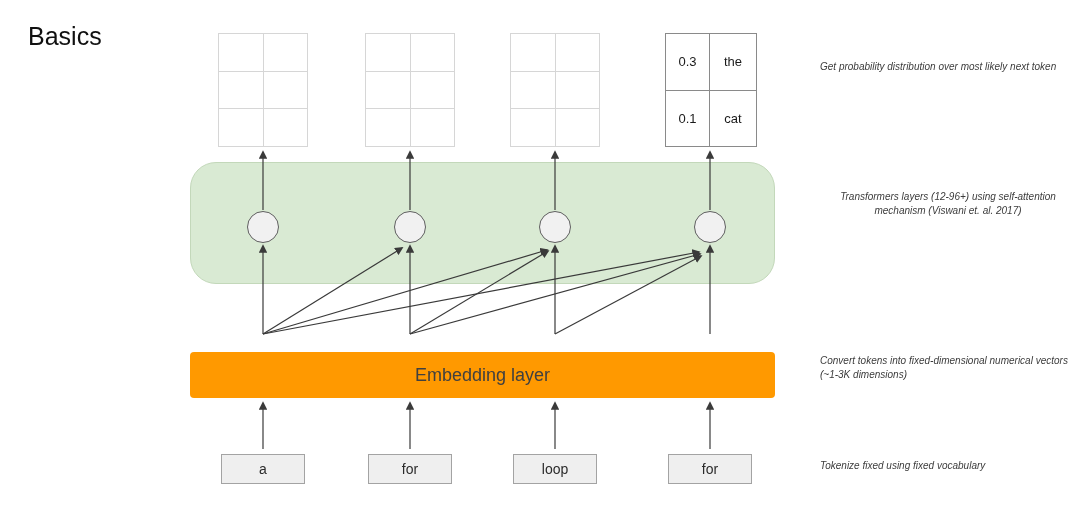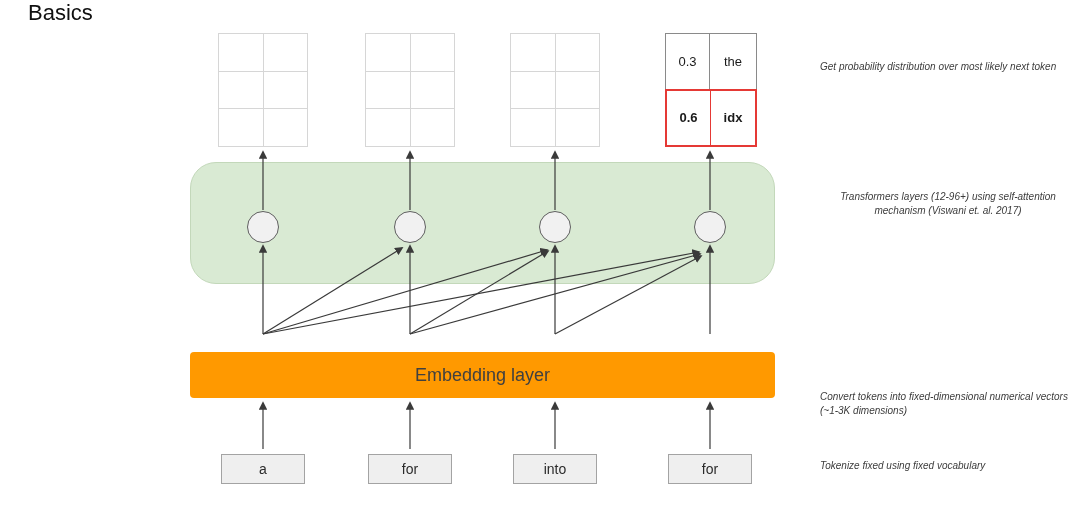--- a/index.html
+++ b/index.html
@@ -6,22 +6,22 @@
   html, body { width: 1080px; height: 511px; }
   body {
     position: relative;
     background: #ffffff;
     font-family: "Liberation Sans", sans-serif;
     overflow: hidden;
   }
 
   .title {
     position: absolute;
-    left: 28px; top: 0;
-    font-size: 22px;
+    left: 28px; top: 22px;
+    font-size: 25px;
     color: #101010;
     font-weight: 400;
   }
 
   
   .grid {
     position: absolute;
     top: 33px;
     width: 90px; height: 114px;
     display: grid;
@@ -140,21 +140,21 @@
     left: 820px;
     width: 256px;
     font-style: italic;
     font-size: 10px;
     line-height: 1.35;
     color: #3c3c3c;
     z-index: 6;
   }
   .ann-1 { top: 60px; }
   .ann-2 { top: 190px; text-align: center; }
-  .ann-3 { top: 354px; margin-top: 36px; }
+  .ann-3 { top: 354px; }
   .ann-4 { top: 459px; }
 
   
   svg.arrows {
     position: absolute;
     left: 0; top: 0;
     width: 1080px; height: 511px;
     z-index: 5;
     pointer-events: none;
   }
@@ -191,37 +191,37 @@
     <div class="cell"></div>
   <div class="cell"></div>
     <div class="cell"></div>
 </div>
 
 <div class="prob-table">
   <div class="prob-row">
     <div class="prob-cell">0.3</div>
     <div class="token-cell">the</div>
   </div>
-  <div class="prob-row highlight">
-    <div class="prob-cell">0.6</div>
-    <div class="token-cell">idx</div>
+  <div class="prob-row">
+    <div class="prob-cell">0.1</div>
+    <div class="token-cell">cat</div>
   </div>
 </div>
 
 <div class="transformer-block"></div>
 <div class="attn-circle circle-1"></div>
 <div class="attn-circle circle-2"></div>
 <div class="attn-circle circle-3"></div>
 <div class="attn-circle circle-4"></div>
 
 <div class="embedding-block">Embedding layer</div>
 
 <div class="token token-1">a</div>
 <div class="token token-2">for</div>
-<div class="token token-3">into</div>
+<div class="token token-3">loop</div>
 <div class="token token-4">for</div>
 
 <div class="annotation ann-1">Get probability distribution over most likely next token</div>
 <div class="annotation ann-2">Transformers layers (12-96+) using self-attention mechanism (Viswani et. al. 2017)</div>
 <div class="annotation ann-3">Convert tokens into fixed-dimensional numerical vectors (~1-3K dimensions)</div>
 <div class="annotation ann-4">Tokenize fixed using fixed vocabulary</div>
 
 <svg class="arrows" viewBox="0 0 1080 511">
   <defs>
     <marker id="arrow" viewBox="0 0 10 10" refX="8" refY="5" markerWidth="7" markerHeight="7" orient="auto-start-reverse">

